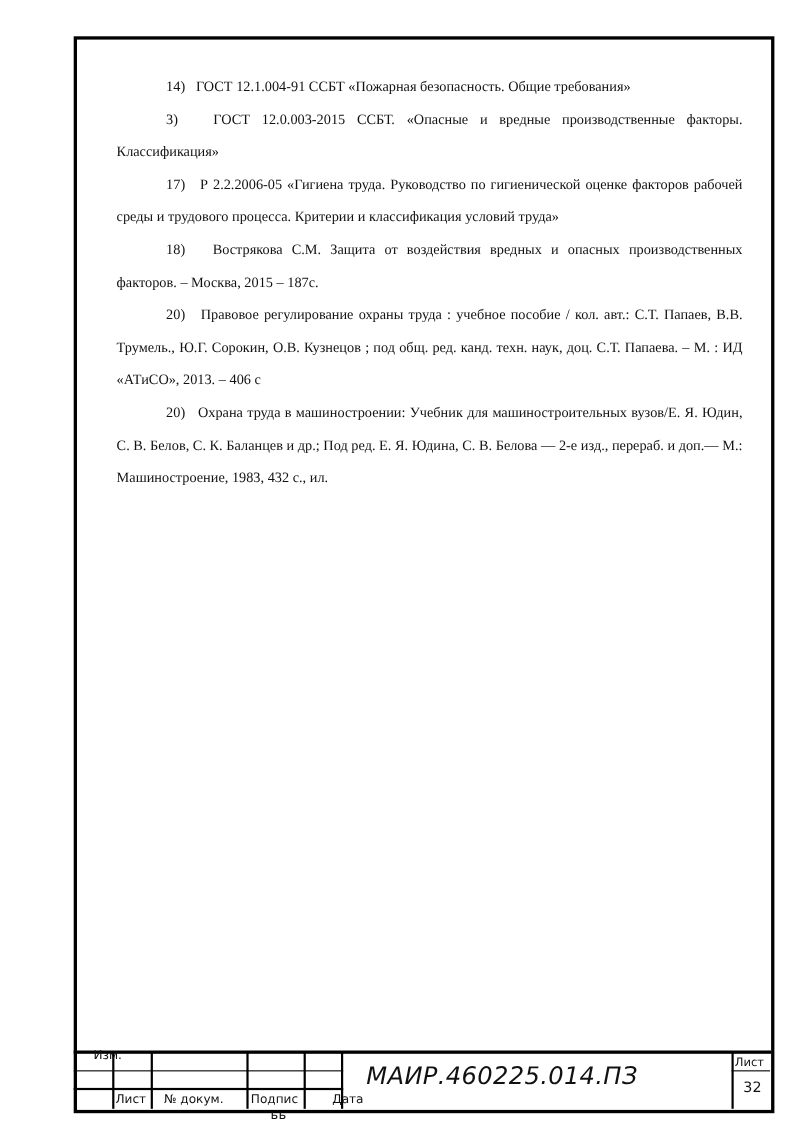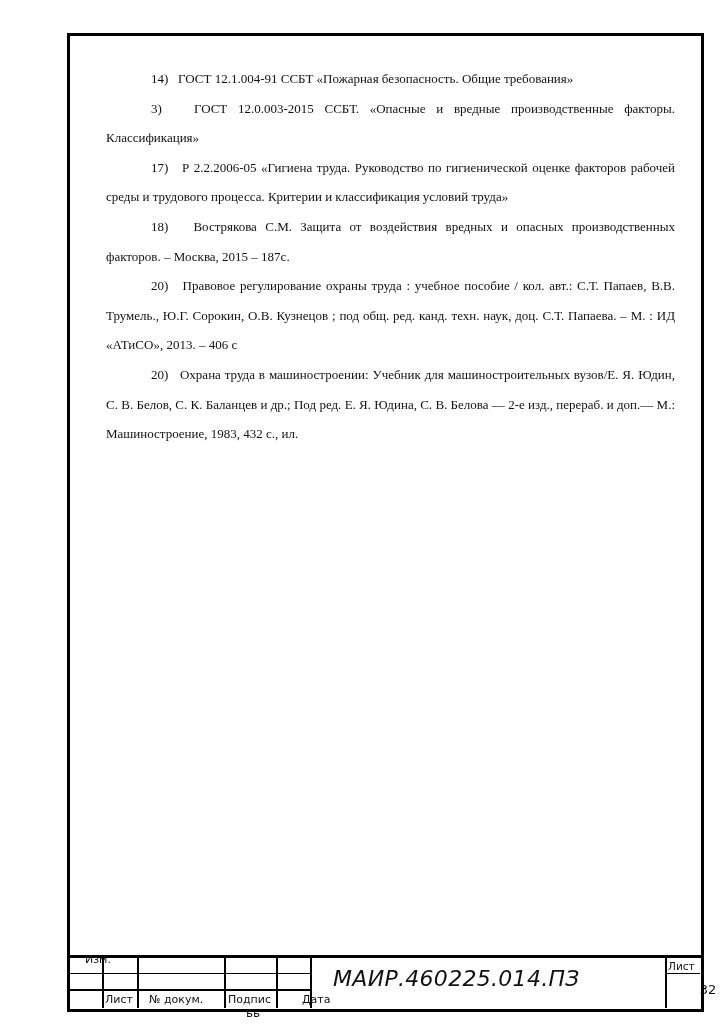--- a/index.html
+++ b/index.html
@@ -48,21 +48,20 @@
     line-height: 32px;
     white-space: nowrap;
   }
   .sheet-num {
     position: absolute;
     left: 668px; top: 982px;
     width: 32px; text-align: center;
     font-family: "DejaVu Sans", sans-serif;
     font-size: 13px;
     color: #111;
-    margin-left: 24px;
   }
 </style>
 </head>
 <body>
 
 <div class="frame"></div>
 
 <div class="content">
   <p><span>14)</span>&nbsp;&nbsp;&nbsp;<span>ГОСТ 12.1.004-91 ССБТ «Пожарная безопасность. Общие требования»</span></p>
   <p><span>3)</span>&nbsp;&nbsp;&nbsp;<span>ГОСТ 12.0.003-2015 ССБТ. «Опасные и вредные производственные факторы. Классификация»</span></p>

